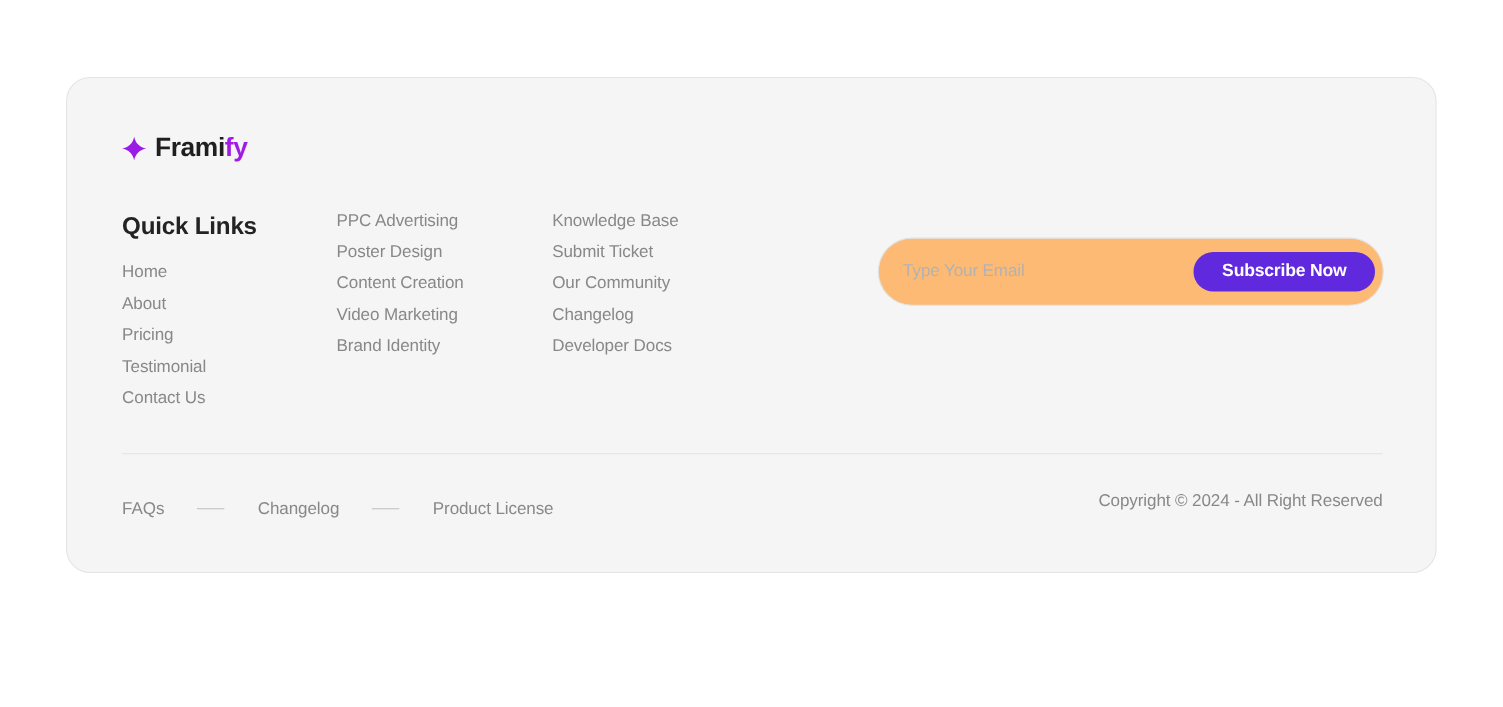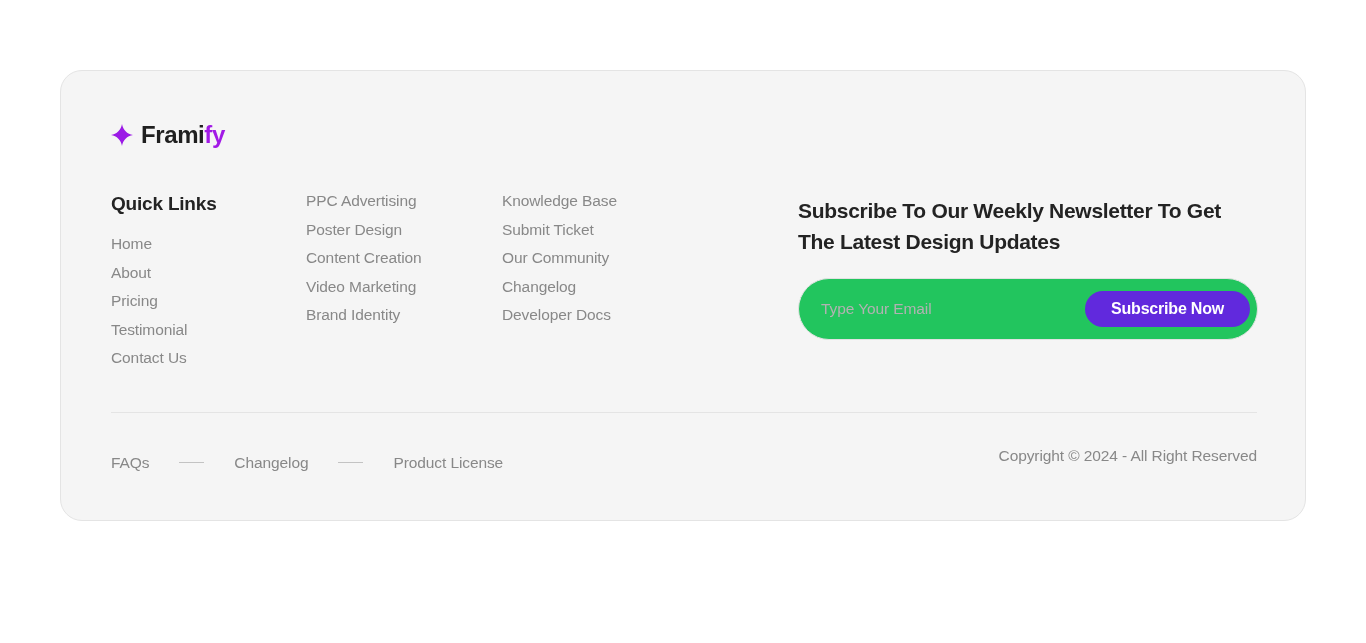--- a/index.html
+++ b/index.html
@@ -62,21 +62,21 @@
     left: 50px;
     top: 122px;
     display: flex;
   }
   .col { display: flex; flex-direction: column; }
   .col-quick { width: 195px; }
   .col-services { width: 196px; }
   .col-support { width: 200px; }
 
   .col-title {
-    font-size: 19px;
+    font-size: 22px;
     font-weight: 700;
     color: #232323;
     letter-spacing: -0.2px;
     margin-bottom: 21px;
   }
   .col-link {
     font-size: 15.5px;
     color: #888888;
     letter-spacing: -0.1px;
     line-height: 1;
@@ -99,21 +99,21 @@
     font-weight: 700;
     color: #232323;
     line-height: 1.48;
     letter-spacing: -0.3px;
     width: 455px;
   }
   .subscribe-form {
     margin-top: 21px;
     width: 460px;
     height: 62px;
-    background: #22c55e;
+    background: #fdba74;
     border: 1px solid #e2e2e2;
     border-radius: 999px;
     display: flex;
     align-items: center;
     padding: 6px 7px 6px 22px;
   }
   .email-input {
     flex: 1;
     border: none;
     outline: none;
@@ -251,21 +251,20 @@
         <a class="col-link">Knowledge Base</a>
         <a class="col-link">Submit Ticket</a>
         <a class="col-link">Our Community</a>
         <a class="col-link">Changelog</a>
         <a class="col-link">Developer Docs</a>
       </div>
 
     </div>
 
     <div class="newsletter">
-      <div class="newsletter-title">Subscribe To Our Weekly Newsletter To Get The Latest Design Updates</div>
       <div class="subscribe-form">
         <input class="email-input" type="text" placeholder="Type Your Email" style="">
         <button class="subscribe-btn">Subscribe Now</button>
       </div>
     </div>
 
     <div class="divider"></div>
 
     <div class="bottom-bar">
       <div class="bottom-links">

